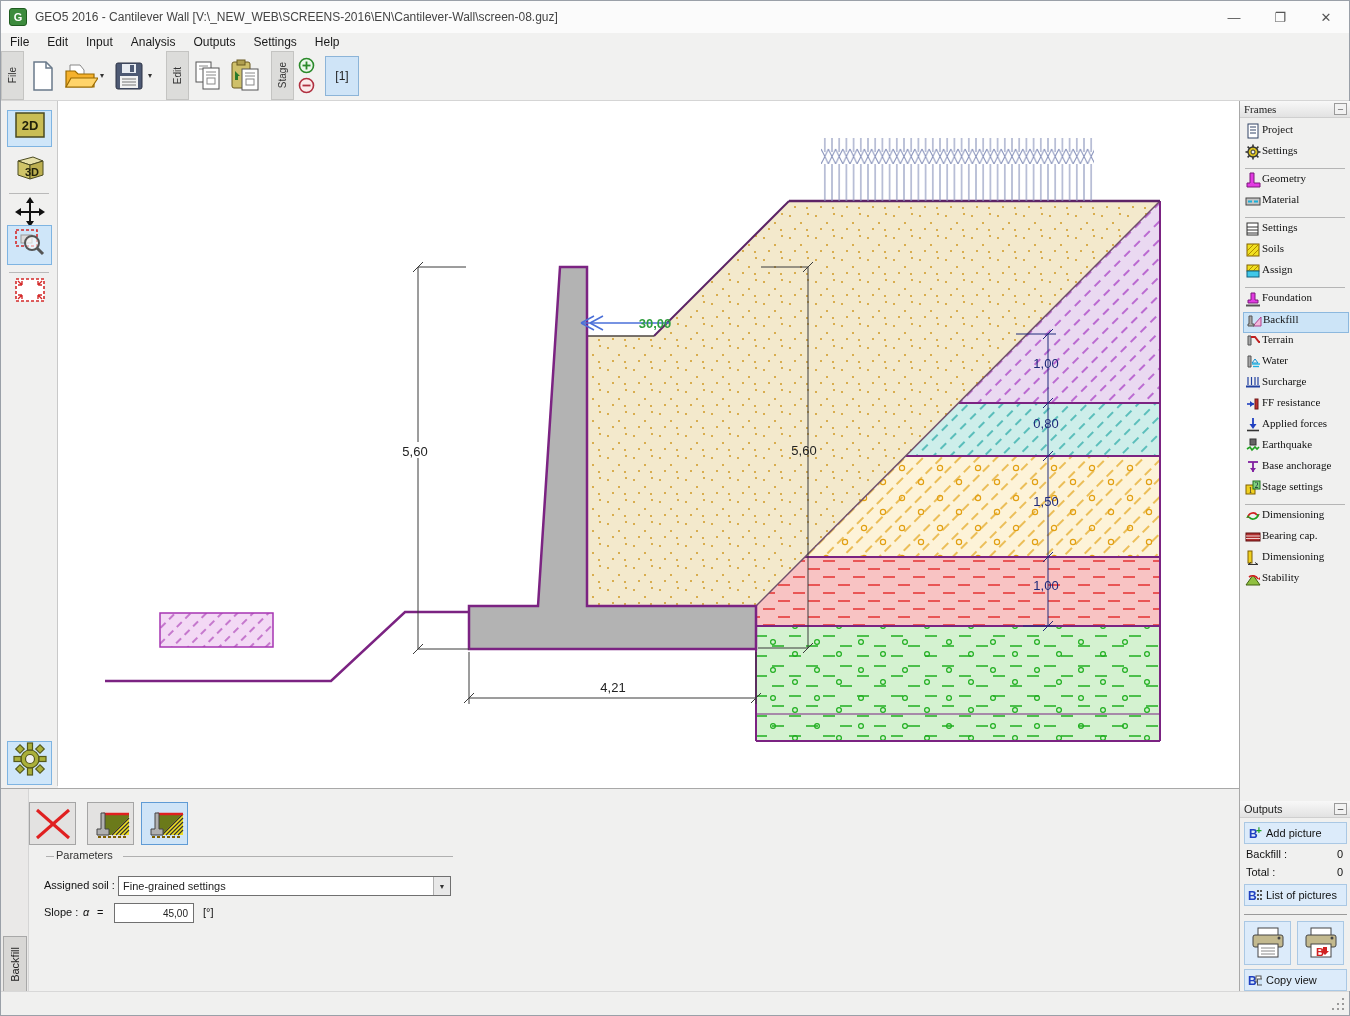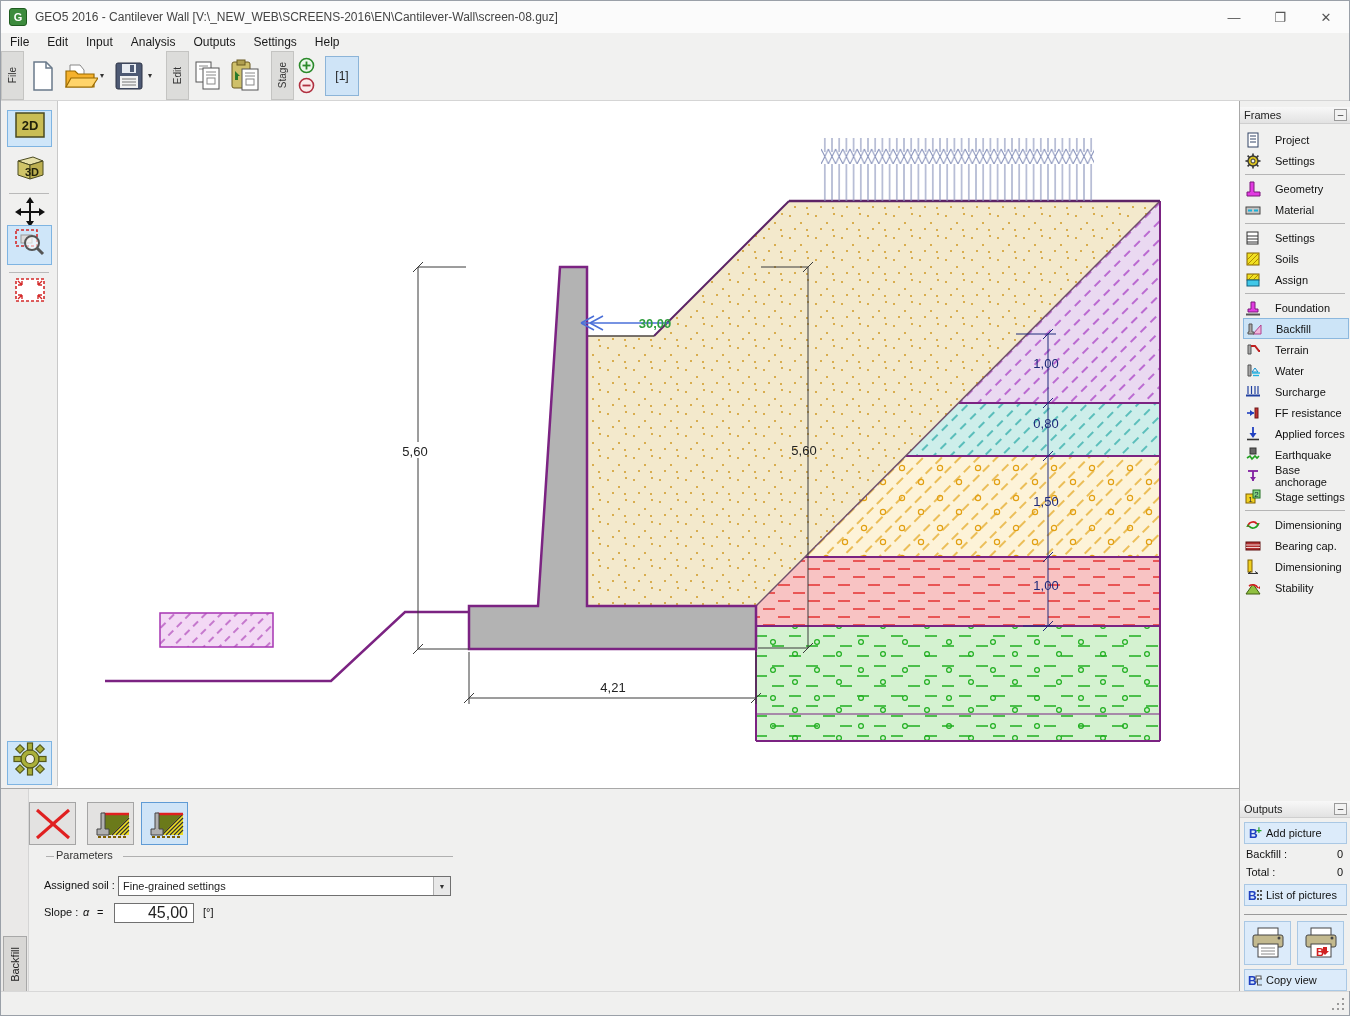--- a/index.html
+++ b/index.html
@@ -43,21 +43,21 @@
   .canvas { position:absolute; left:57px; top:100px; width:1181px; height:687px; background:#ffffff; }
   .canvas svg text { font-family:"Liberation Sans","DejaVu Sans",sans-serif; font-size:13px; }
   
   .right-col { position:absolute; left:1238px; top:100px; width:112px; bottom:24px; background:#f0f0ef;
                border-left:1px solid #a8a8a8; }
   .panel-header { height:17px; background:linear-gradient(#f8f8f8,#e2e2e2); border-bottom:1px solid #cfcfcf;
                   display:flex; align-items:center; padding:0 4px; font-size:11px; color:#222; }
   .panel-min { margin-left:auto; width:13px; height:12px; border:1px solid #9a9a9a; background:#f2f2f2;
                display:flex; align-items:center; justify-content:center; font-size:10px; line-height:8px; color:#333; }
   .frames-list { padding:5px 0 0 3px; }
-  .frame-item { height:21px; display:flex; align-items:center; gap:13px; padding-left:2px; font-size:11px;
+  .frame-item { height:21px; display:flex; gap:0; padding-left:2px; font-size:11px;
                 color:#111; width:106px; }
   .frame-item.selected { background:#cce4f7; border:1px solid #8cb8de; }
   .fi { width:17px; height:16px; flex:0 0 17px; display:inline-flex; }
   .frames-sep { border-top:1px solid #b5b5b5; margin:3px 6px 3px 2px; }
   
   .outputs { position:absolute; left:0; right:0; top:700px; }
   .out-btn { margin:4px 4px 0 4px; height:22px; background:#dcebfa; border:1px solid #aac8e4;
              display:flex; align-items:center; gap:4px; padding:0 3px; font-size:11px; color:#111; }
   .out-row { display:flex; padding:4px 8px 2px 6px; font-size:11px; color:#111; }
   .out-row .val { margin-left:auto; }
@@ -79,21 +79,21 @@
   .param-legend { position:absolute; left:55px; top:60px; font-size:11px; color:#333; background:transparent; }
   .legend-dash { position:absolute; left:45px; top:67px; width:8px; border-top:1px solid #b0b0b0; }
   .legend-line { position:absolute; left:122px; top:67px; width:330px; border-top:1px solid #b0b0b0; }
   .form-label { position:absolute; font-size:11px; color:#111; }
   .combo { position:absolute; left:117px; top:87px; width:333px; height:20px; background:#fff;
            border:1px solid #707070; display:flex; align-items:center; font-size:11px; padding-left:4px; }
   .combo-btn { margin-left:auto; width:17px; height:18px; background:#e8e8e8; border-left:1px solid #b0b0b0;
                display:flex; align-items:center; justify-content:center; font-size:7px; color:#333; }
   .textbox { position:absolute; left:113px; top:114px; width:80px; height:20px; background:#fff;
              border:1px solid #707070; display:flex; align-items:center; justify-content:flex-end;
-             padding-right:5px; font-size:16px; }
+             padding-right:5px; font-size:10px; }
   
   .statusbar { position:absolute; left:0; bottom:0; width:100%; height:24px; background:#f0f0ef;
                border-top:1px solid #d8d8d8; }
   .grip { position:absolute; right:3px; bottom:3px; }
 </style>
 </head>
 <body>
 
 <div id="app">
 
@@ -395,21 +395,21 @@
 
       <g>
         <line x1="523" y1="222" x2="612" y2="222" stroke="#4a6fd8" stroke-width="1.5"></line>
         <path d="M523,222 L536,215 M523,222 L536,229 M532,222 L545,215 M532,222 L545,229" stroke="#4a6fd8" stroke-width="1.5" fill="none"></path>
         <text x="597" y="227" text-anchor="middle" fill="#2f9e3f" font-weight="bold">30,00</text>
       </g>
     </svg>
   </div>
 
   <div class="right-col">
-    <div style="margin-top:6px;">
+    <div style="font-family:Liberation Serif, serif;">
       <div class="panel-header">
         <span>Frames</span>
         <span class="panel-min">–</span>
       </div>
       <div class="frames-list">
         <div class="frame-item">
           <span class="fi">
               <svg width="16" height="16">
                 <rect x="3" y="1" width="10" height="14" fill="#fff" stroke="#334466"></rect>
                 <line x1="5" y1="4" x2="11" y2="4" stroke="#334466"></line>

